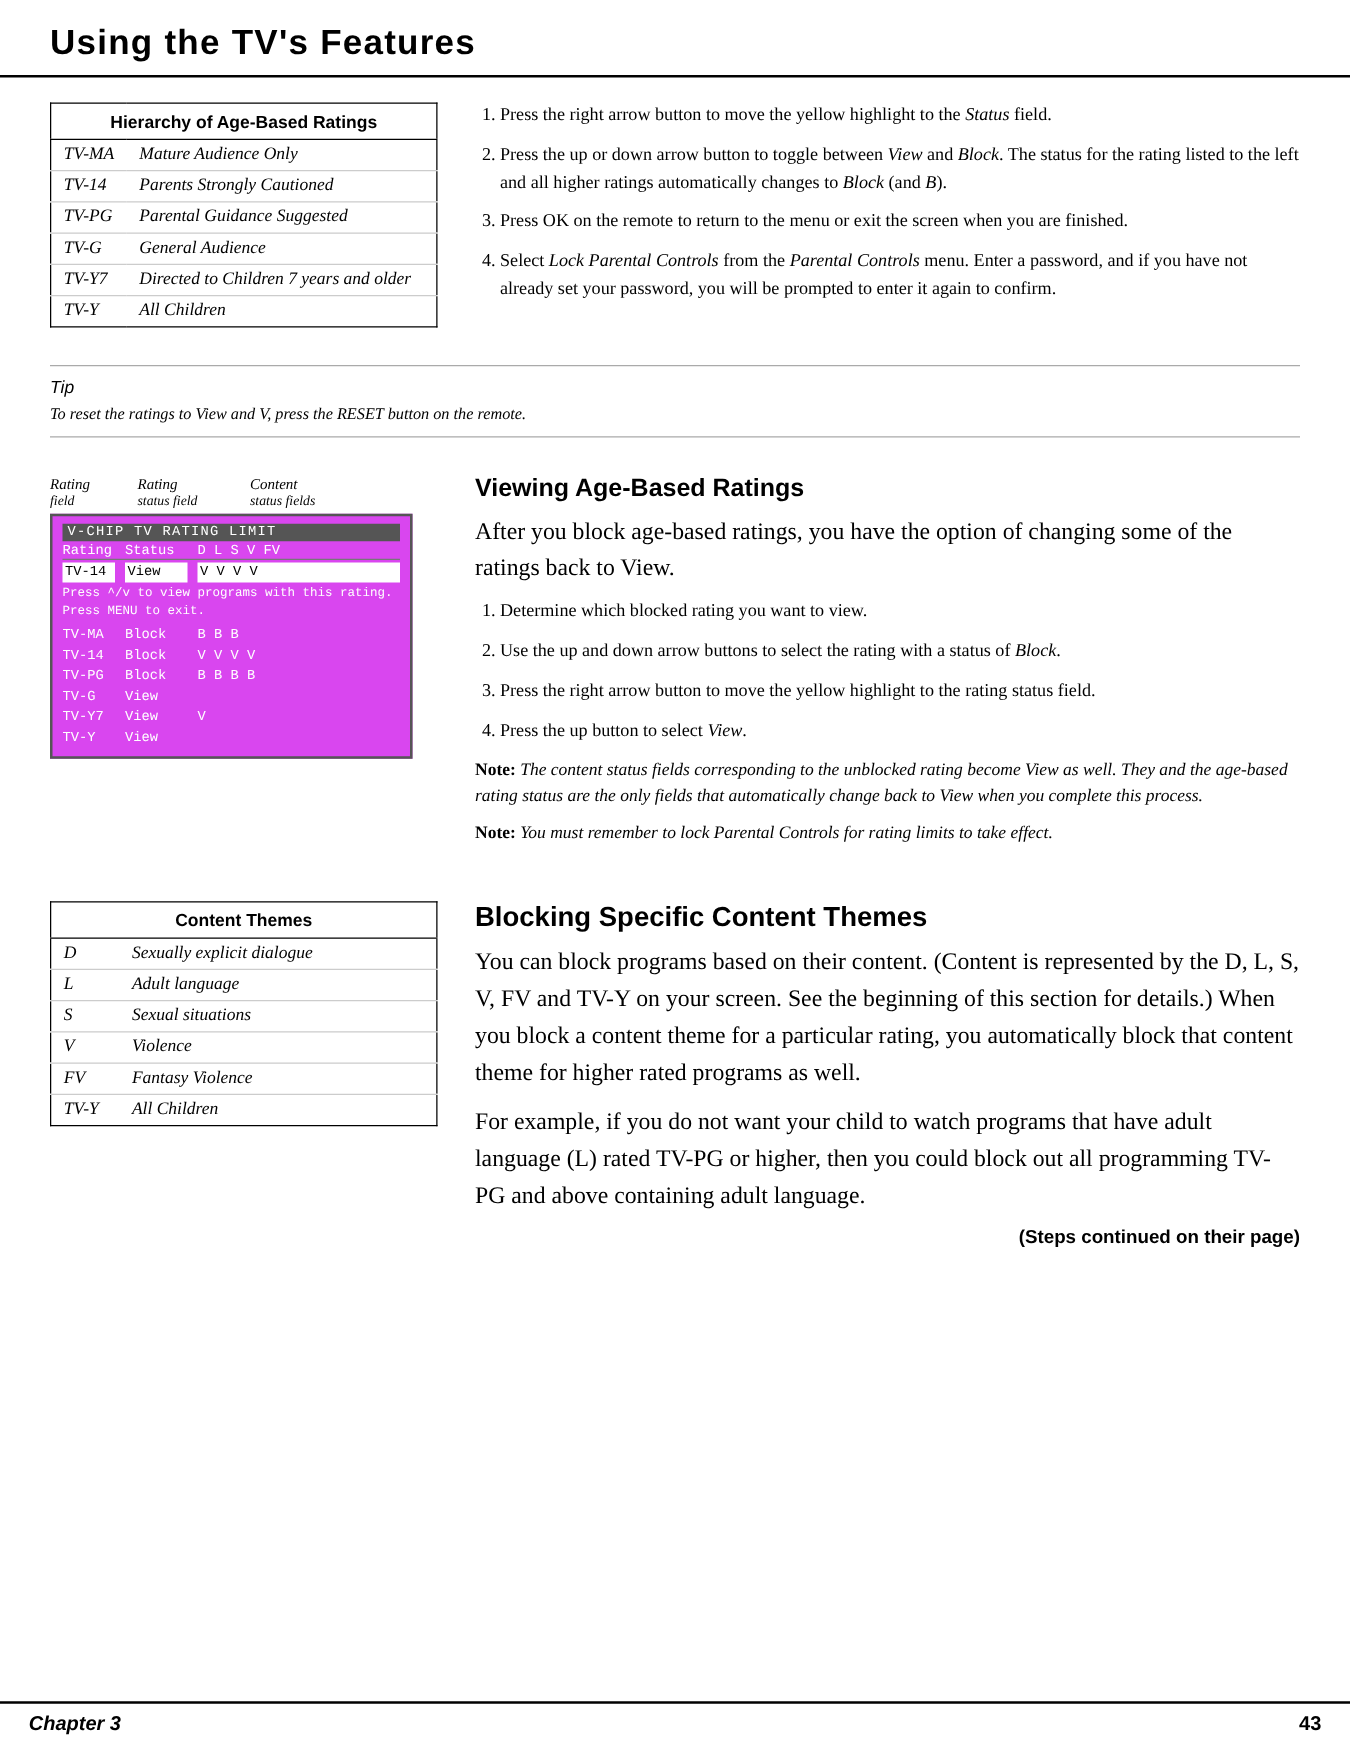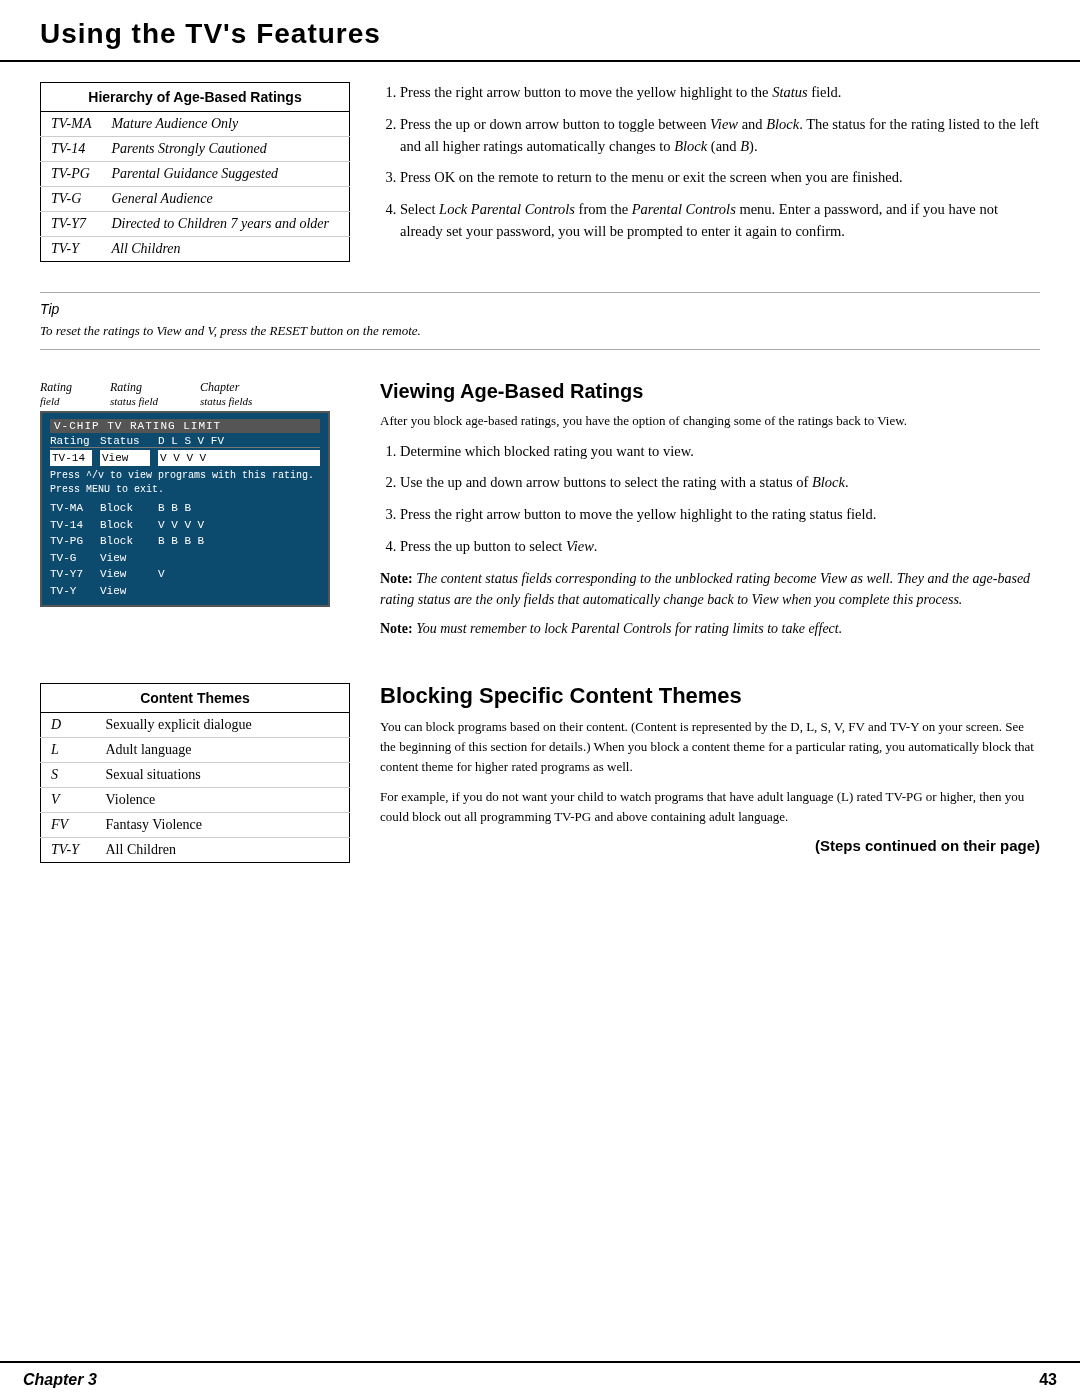--- a/index.html
+++ b/index.html
@@ -137,21 +137,21 @@
     .screen-label-1 { width: 70px; }
     .screen-label-2 { width: 90px; }
     .screen-label-3 { flex: 1; }
 
     .screen-label-sub {
       font-style: italic;
       font-size: 11px;
     }
 
     .tv-screen {
-      background: #0c4a6e;
+      background: #d946ef;
       color: #fff;
       font-family: 'Courier New', monospace;
       font-size: 11px;
       padding: 6px 8px;
       width: 290px;
       border: 2px solid #555;
     }
     .tv-title-row {
       background: #555;
       padding: 1px 4px;
@@ -188,21 +188,21 @@
     .viewing-section {
       flex: 1;
     }
     .section-heading {
       font-family: Arial, Helvetica, sans-serif;
       font-size: 20px;
       font-weight: bold;
       margin-bottom: 8px;
     }
     .section-text {
-      font-size: 13px;
+      font-size: 19px;
       line-height: 1.55;
       margin-bottom: 10px;
     }
     .note-text {
       font-size: 14px;
       line-height: 1.5;
       margin-bottom: 8px;
     }
     .note-bold {
       font-weight: bold;
@@ -240,20 +240,21 @@
       border-bottom: 0.5px solid #ccc;
       vertical-align: top;
     }
     .content-table td:first-child {
       font-style: italic;
       font-weight: normal;
       white-space: nowrap;
       width: 55px;
     }
     .content-table td:last-child {
+      font-style: italic;
     }
     .content-table tr:last-child td {
       border-bottom: none;
     }
 
     .blocking-section {
       flex: 1;
     }
 
     .blocking-heading {
@@ -360,21 +361,21 @@
       <div class="screen-labels">
         <div class="screen-label-1">
           <div>Rating</div>
           <div class="screen-label-sub">field</div>
         </div>
         <div class="screen-label-2">
           <div>Rating</div>
           <div class="screen-label-sub">status field</div>
         </div>
         <div class="screen-label-3">
-          <div>Chapter</div>
+          <div>Content</div>
           <div class="screen-label-sub">status fields</div>
         </div>
       </div>
       <div class="tv-screen">
         <div class="tv-title-row">V-CHIP TV RATING LIMIT</div>
         <div class="tv-header-row">
           <span class="tv-col-rating">Rating</span>
           <span class="tv-col-status">Status</span>
           <span class="tv-col-content">D  L  S  V  FV</span>
         </div>

